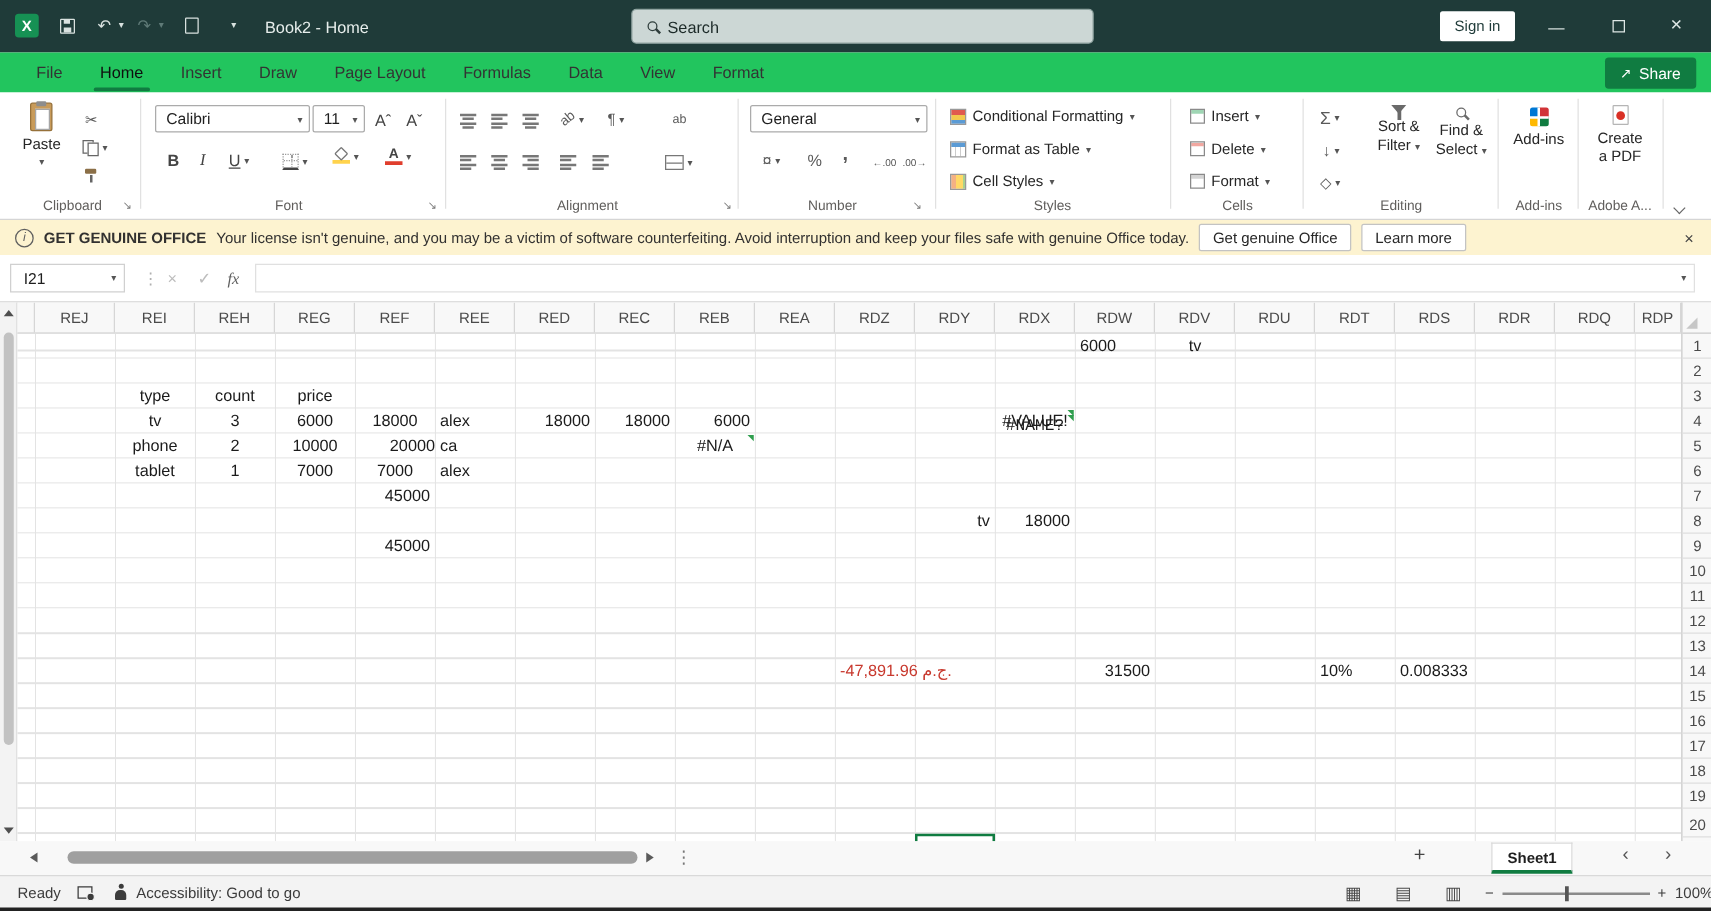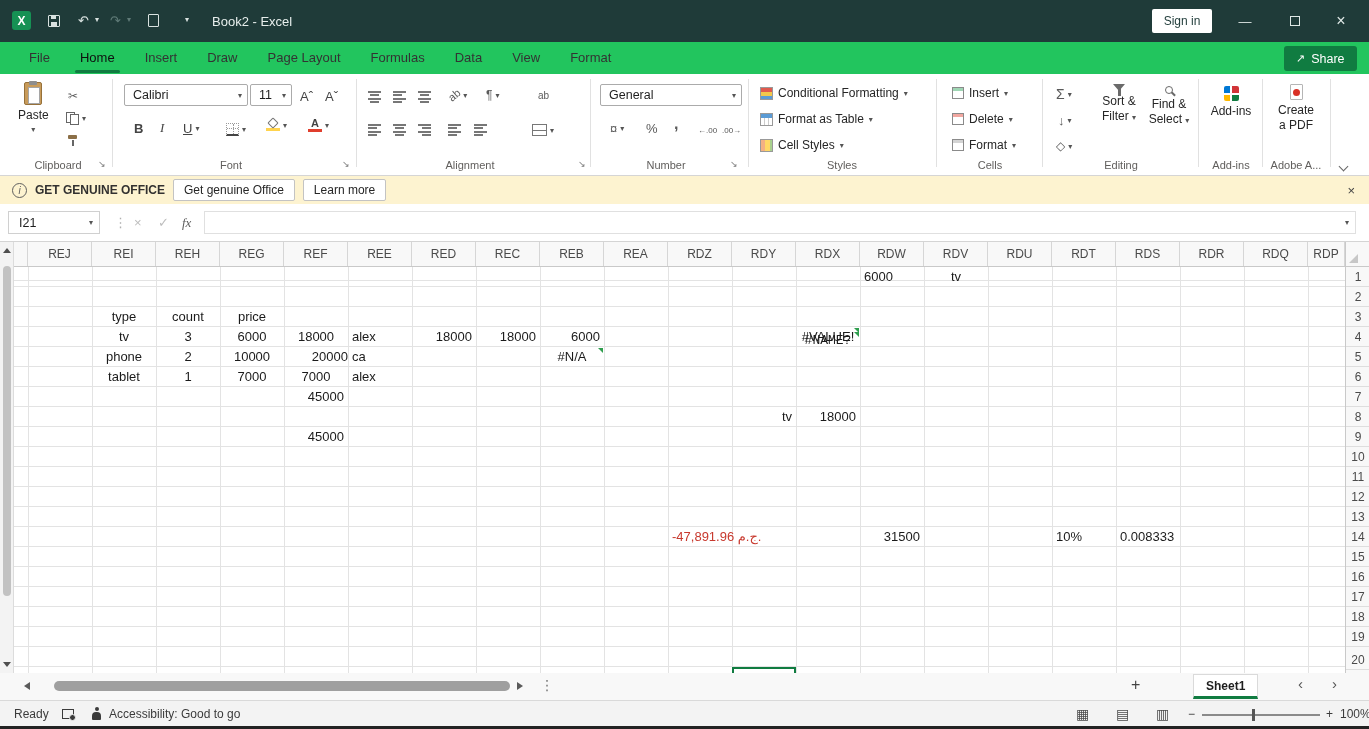--- a/index.html
+++ b/index.html
@@ -209,21 +209,25 @@
       </div>
     <div class="tb-abs" style="left:127px;top:15px">
         <span class="tb-car dim">▾</span>
       </div>
     <div class="tb-abs" style="left:148px;top:14px">
         <span class="ic-page"></span>
       </div>
     <div class="tb-abs" style="left:185px;top:15px">
         <span class="tb-car">▾</span>
       </div>
-    <div class="tb-abs win-title" style="left:212px;top:14px">Book2 - Excel</div>
+    <div class="tb-abs win-title" style="left:212px;top:14px">Book2 - Home</div>
+    <div class="searchbox">
+      <span class="ic-mag"></span>
+      <span>Search</span>
+    </div>
     <div class="signin">
         <span>Sign in</span>
       </div>
     <div class="winbtn" style="left:1226px">
         <span>—</span>
       </div>
     <div class="winbtn" style="left:1276px">
         <span class="ic-maxsq"></span>
       </div>
     <div class="winbtn" style="left:1322px;font-size:16px">
@@ -458,20 +462,21 @@
     <div class="grp-label" style="left:1264px;width:64px">Adobe A...</div>
 
     <div class="mini" style="left:1340px;top:82px">
         <span class="chev"></span>
       </div>
   </div>
 
   <div class="banner">
     <span class="ic-info">i</span>
     <b>GET GENUINE OFFICE</b>
+    <span>Your license isn't genuine, and you may be a victim of software counterfeiting. Avoid interruption and keep your files safe with genuine Office today.</span>
     <span class="bbtn">Get genuine Office</span>
     <span class="bbtn">Learn more</span>
     <span class="bclose">×</span>
   </div>
 
   <div class="fbar">
     <div class="namebox">
       <span>I21</span>
       <i class="car">▾</i>
     </div>

